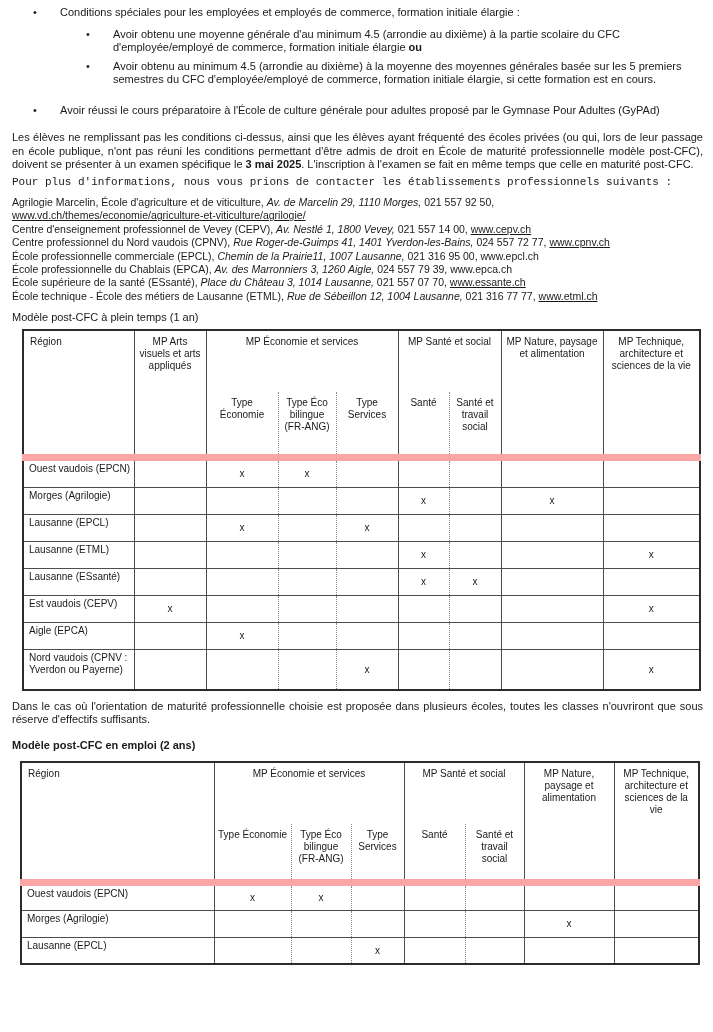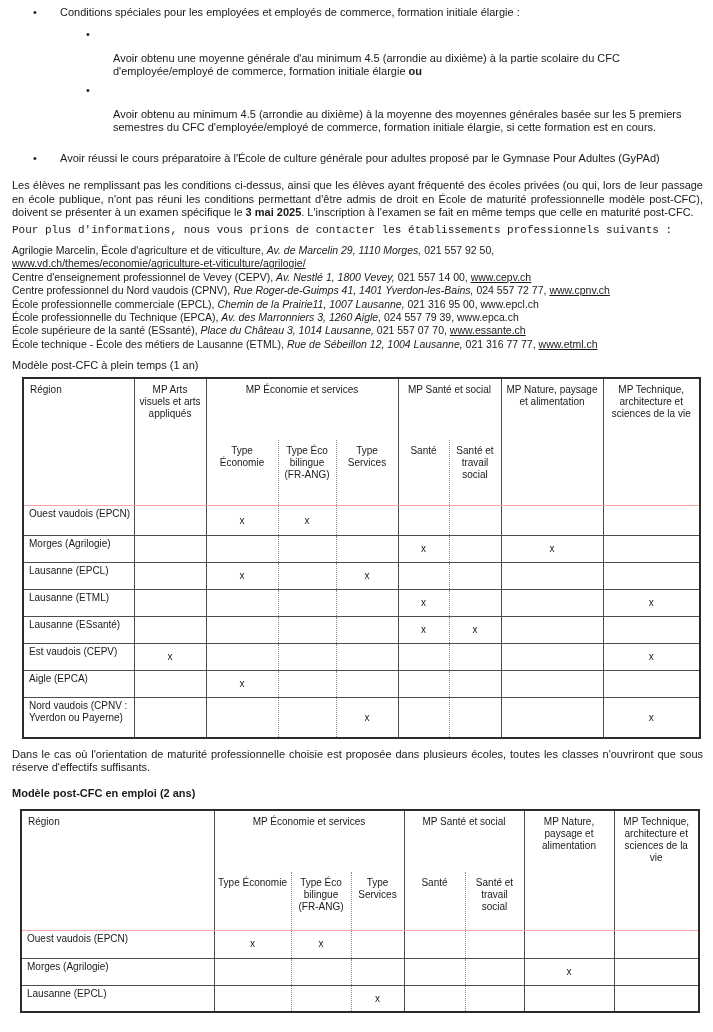--- a/index.html
+++ b/index.html
@@ -4,21 +4,21 @@
 <style>
   html,body{margin:0;padding:0;background:#fff;}
   body{width:713px;height:1032px;overflow:hidden;color:#1a1a1a;
        font-family:"Liberation Sans","DejaVu Sans",sans-serif;font-size:11px;line-height:13.5px;}
   .page{padding:6px 10px 0 12px;width:691px;}
   
   .bl{display:flex;}
   .bl .dot{flex:0 0 27px;text-align:left;padding-left:10px;}
   .b1{margin-left:11px;margin-top:0;}
   .b2{margin-left:64px;}
-  .b2 .txt{width:572px;margin-top:24px;}
+  .b2 .txt{width:572px;}
   .sublist{margin-top:8px;}
   .gap4{margin-top:5px;}
   .b1b{margin-top:17px;}
   b,.bold{font-weight:bold;}
   .it{font-style:italic;}
   .u{text-decoration:underline;}
   
   .h{font-weight:bold;margin-top:37px;}
   .h2{font-weight:normal;margin-top:8px;}
   .h3{font-weight:bold;margin-top:12px;}
@@ -32,21 +32,21 @@
   table{border-collapse:collapse;table-layout:fixed;margin-left:10px;margin-top:4px;
         font-size:10px;line-height:12px;border:2px solid #2b2b2b;}
   .t2{margin-left:8px;margin-top:9px;}
   th,td{padding:2px 3px;font-weight:normal;overflow-wrap:break-word;}
   th{vertical-align:top;text-align:center;padding-top:5px;}
   th.reg{text-align:left;padding-left:6px;}
   td.region{vertical-align:top;text-align:left;padding-left:5px;border-bottom:1px solid #4d4d4d;}
   td.mark{vertical-align:middle;text-align:center;border-bottom:1px solid #4d4d4d;}
   .sR{border-right:1px solid #4d4d4d;}
   .dR{border-right:1px dotted #8a8a8a;}
-  thead th{border-bottom:1px solid #fca5a5;}
+  thead th{border-bottom:7px solid #fca5a5;}
   thead th.grp{border-bottom:none;}
   tr.hr1{height:62px;}
   tr.hr2a{height:66px;}
   tr.hr2b{height:58px;}
 </style>
 </head>
 <body>
 
 <div class="page">
 
@@ -71,21 +71,21 @@
 
   <div class="p1"><span>Les élèves ne remplissant pas les conditions ci-dessus, ainsi que les élèves ayant fréquenté des écoles privées (ou qui, lors de leur passage en école publique, n'ont pas réuni les conditions permettant d'être admis de droit en École de maturité professionnelle modèle post-CFC), doivent se présenter à un examen spécifique le </span><b>3 mai 2025</b><span>. L'inscription à l'examen se fait en même temps que celle en maturité post-CFC.</span></div>
   <div class="p2">Pour plus d'informations, nous vous prions de contacter les établissements professionnels suivants :</div>
 
   <div class="schools" id="schools">
       <div class="school-line"><span class="sn">Agrilogie Marcelin, École d'agriculture et de viticulture,</span> <span class="it">Av. de Marcelin 29, 1110 Morges,</span> <span class="ph">021 557 92 50,</span></div>
       <div class="school-line"><span class="slink u">www.vd.ch/themes/economie/agriculture-et-viticulture/agrilogie/</span></div>
       <div class="school-line"><span class="sn">Centre d'enseignement professionnel de Vevey (CEPV),</span> <span class="it">Av. Nestlé 1, 1800 Vevey,</span> <span class="ph">021 557 14 00,</span> <span class="slink u">www.cepv.ch</span></div>
       <div class="school-line"><span class="sn">Centre professionnel du Nord vaudois (CPNV),</span> <span class="it">Rue Roger-de-Guimps 41, 1401 Yverdon-les-Bains,</span> <span class="ph">024 557 72 77,</span> <span class="slink u">www.cpnv.ch</span></div>
       <div class="school-line"><span class="sn">École professionnelle commerciale (EPCL),</span> <span class="it">Chemin de la Prairie11, 1007 Lausanne,</span> <span class="ph">021 316 95 00,</span> <span class="slink">www.epcl.ch</span></div>
-      <div class="school-line"><span class="sn">École professionnelle du Technique (EPCA),</span> <span class="it">Av. des Marronniers 3, 1260 Aigle,</span> <span class="ph">024 557 79 39,</span> <span class="slink">www.epca.ch</span></div>
+      <div class="school-line"><span class="sn">École professionnelle du Chablais (EPCA),</span> <span class="it">Av. des Marronniers 3, 1260 Aigle,</span> <span class="ph">024 557 79 39,</span> <span class="slink">www.epca.ch</span></div>
       <div class="school-line"><span class="sn">École supérieure de la santé (ESsanté),</span> <span class="it">Place du Château 3, 1014 Lausanne,</span> <span class="ph">021 557 07 70,</span> <span class="slink u">www.essante.ch</span></div>
       <div class="school-line"><span class="sn">École technique - École des métiers de Lausanne (ETML),</span> <span class="it">Rue de Sébeillon 12, 1004 Lausanne,</span> <span class="ph">021 316 77 77,</span> <span class="slink u">www.etml.ch</span></div>
     </div>
 
   <div class="h2">Modèle post-CFC à plein temps (1 an)</div>
   <table class="t1">
     <colgroup>
       <col style="width:111px">
         <col style="width:72px">
         <col style="width:72px">

